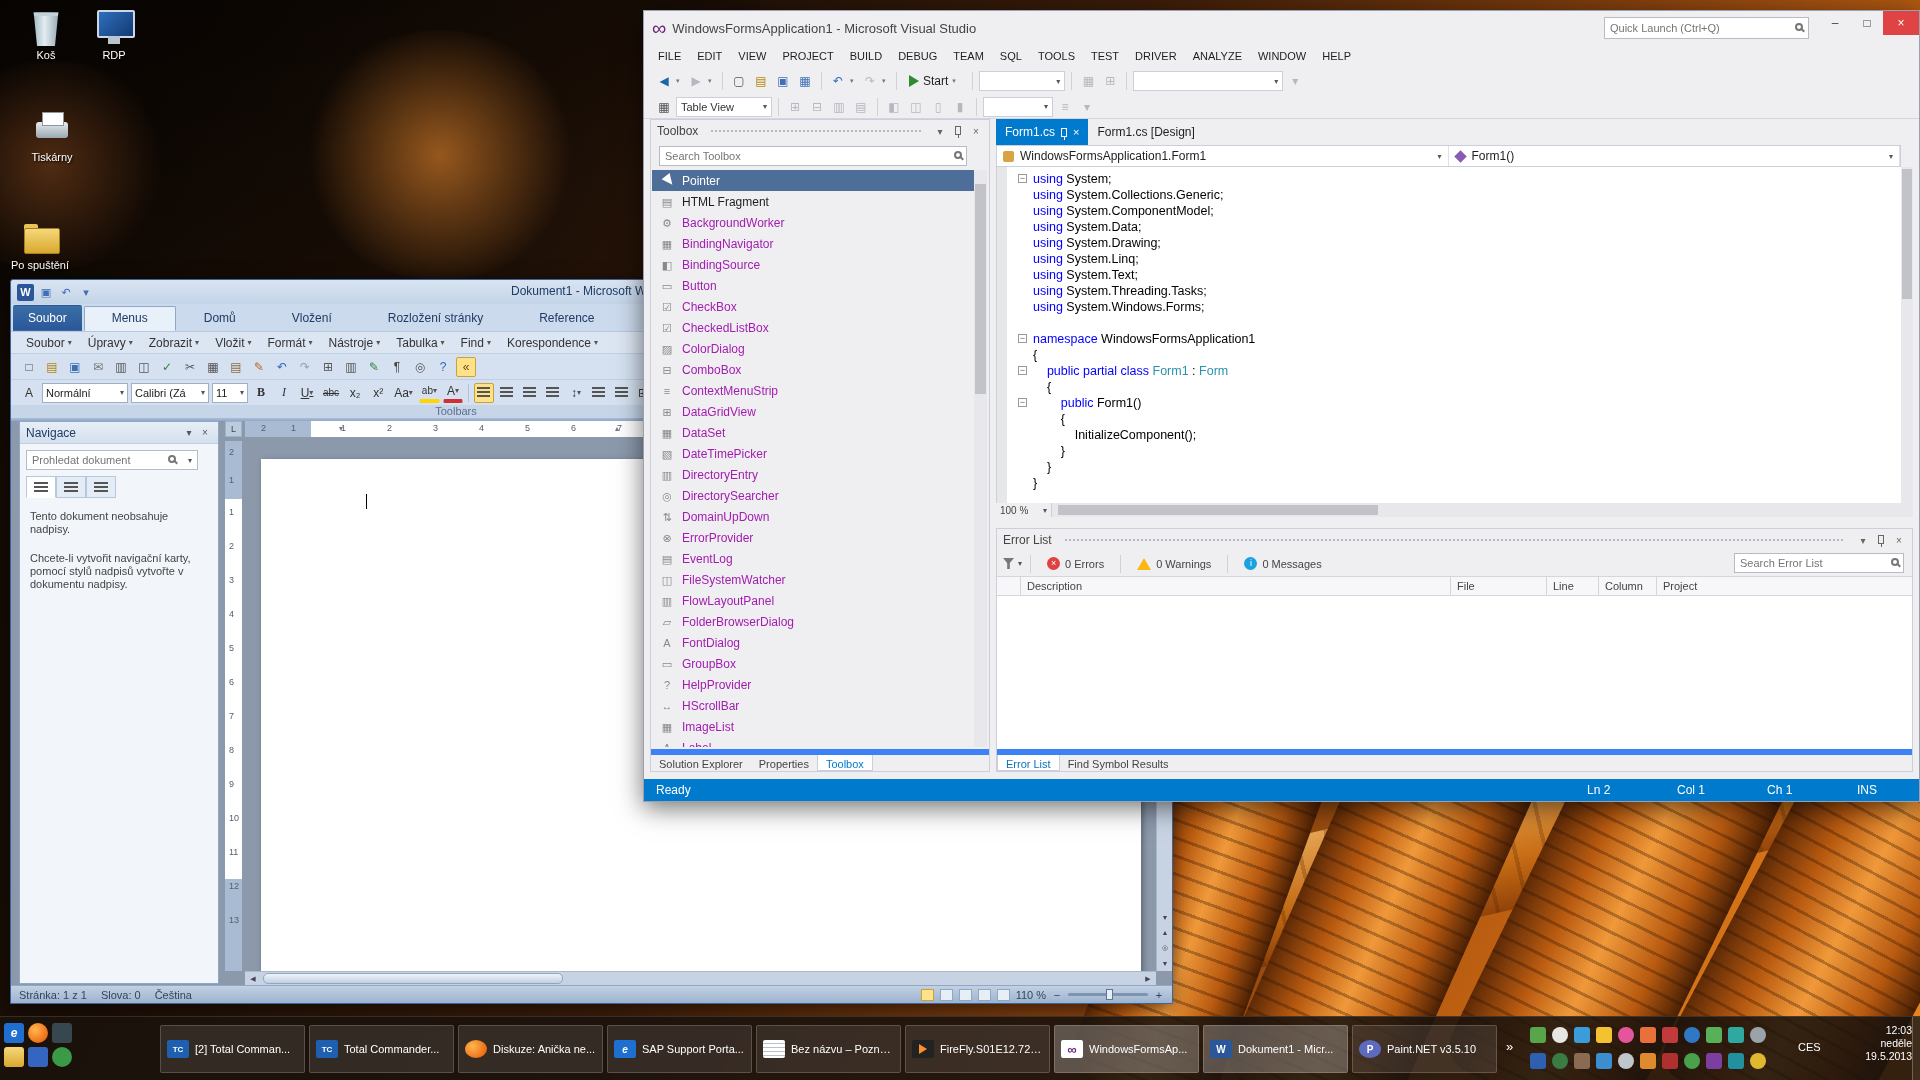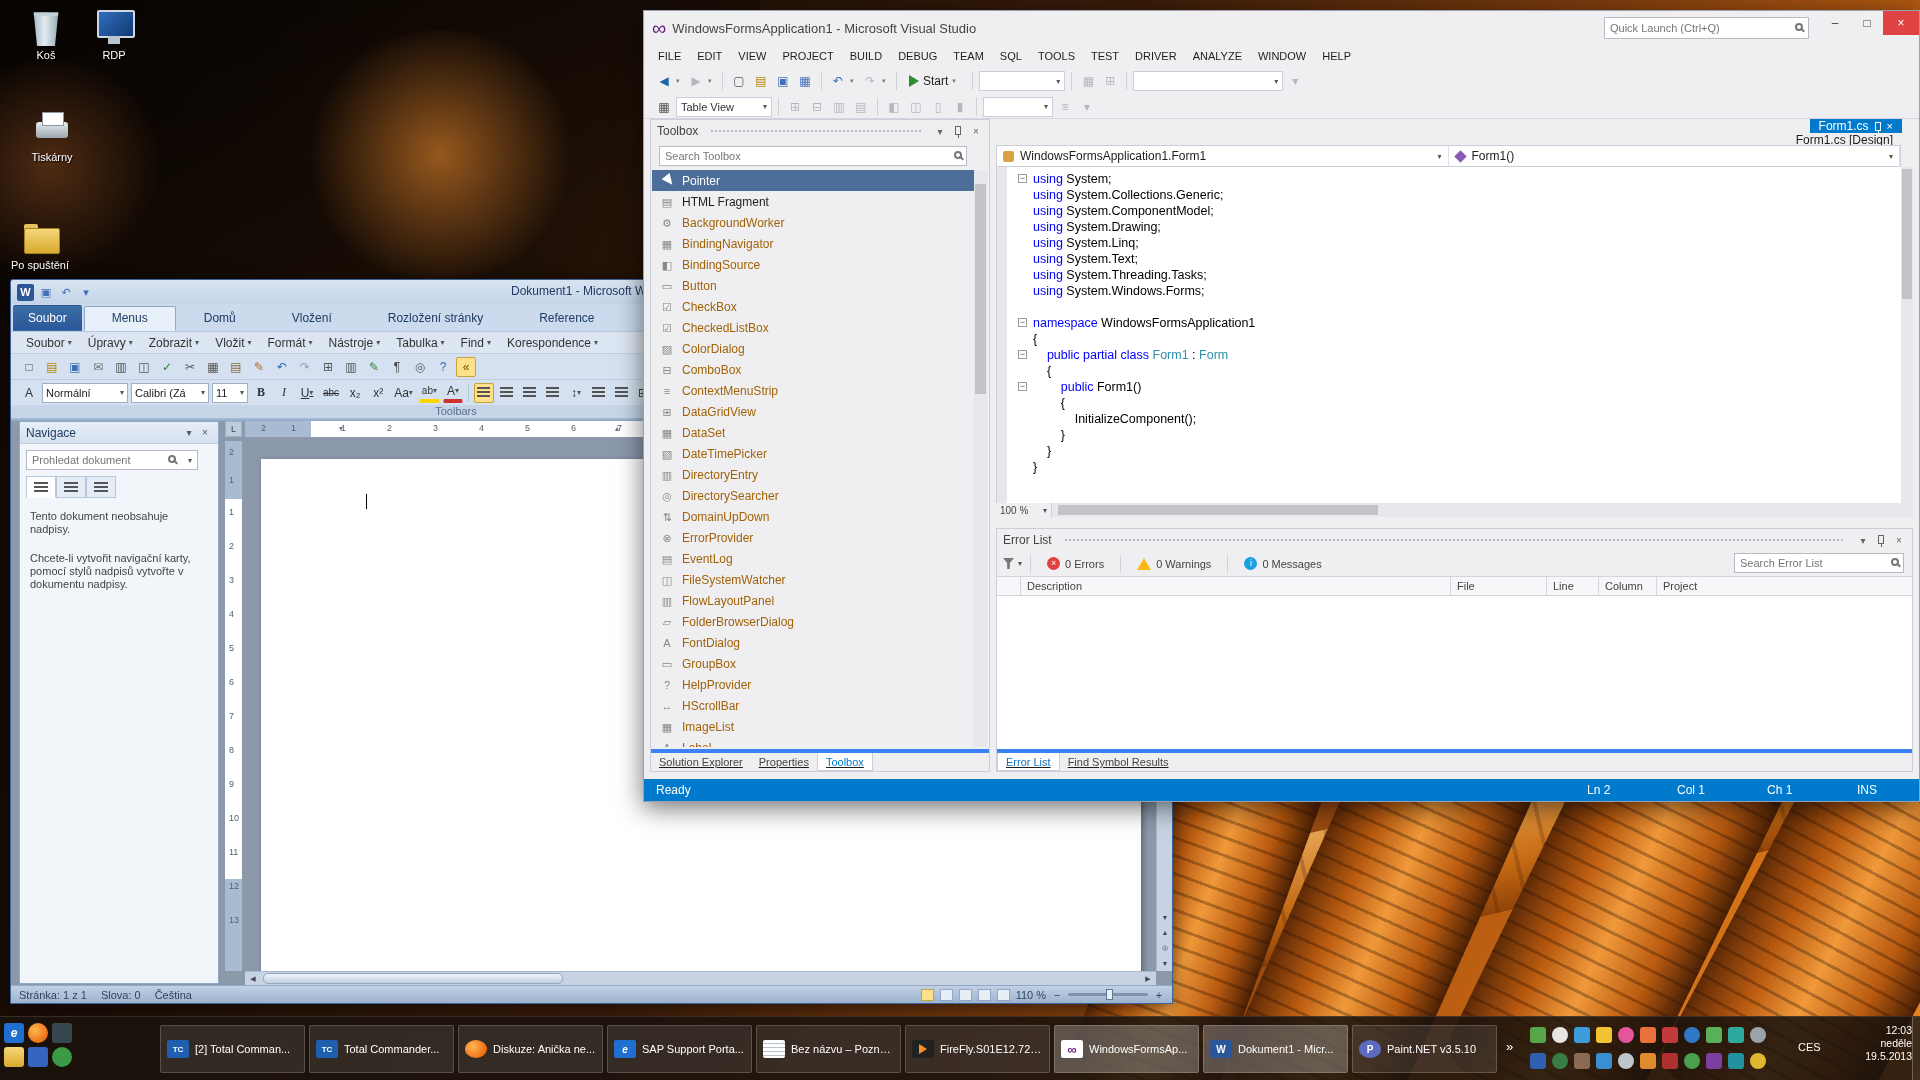--- a/index.html
+++ b/index.html
@@ -141,36 +141,36 @@
 
 #toolbox{position:absolute;left:6px;top:108px;width:340px;bottom:29px;background:#efeff2;border:1px solid #cccedb;}
 .panel-header{height:22px;display:flex;align-items:center;padding:0 6px;font-size:12px;color:#444;gap:4px;}
 .ph-btn{width:14px;text-align:center;font-size:10px;color:#666;}
 .pin-ico{display:inline-block;width:6px;height:9px;border:1px solid #666;position:relative;}
 .pin-ico::after{content:"";position:absolute;left:2px;bottom:-4px;width:1px;height:3px;background:#666;}
 #toolbox-search{position:absolute;left:8px;top:26px;width:308px;height:20px;}
 #toolbox-search .mag{right:5px;top:5px;}
 #toolbox-list{position:absolute;left:1px;top:50px;width:324px;bottom:24px;overflow:hidden;}
 .tbx-item{height:21px;display:flex;align-items:center;padding-left:8px;gap:8px;font-size:12px;color:#1e1e1e;}
-.tbx-item.dim .tbx-label{color:#a16207;}
+.tbx-item.dim .tbx-label{color:#a21caf;}
 .tbx-item.sel{background:#4d6e99;color:#fff;}
 .tbx-ico{width:14px;height:14px;font-size:11px;line-height:14px;text-align:center;color:#888;}
 .tbx-item.sel .tbx-ico{color:#fff;}
 .pointer-ico{position:relative;}
 .pointer-ico::before{content:"";position:absolute;left:4px;top:1px;width:0;height:0;border-left:5px solid rgba(0,0,0,0);border-right:5px solid rgba(0,0,0,0);border-top:11px solid #fff;transform:rotate(-38deg);}
 #toolbox-scroll{position:absolute;right:2px;top:50px;width:13px;bottom:24px;background:#e8e8ec;}
 .tbx-thumb{position:absolute;left:1px;top:14px;width:11px;height:210px;background:#c2c3c9;}
-.panel-tabs{position:absolute;left:0;bottom:0;right:0;height:22px;display:flex;background:#efeff2;border-top:4px solid #3b82f6;text-decoration:underline;}
+.panel-tabs{position:absolute;left:0;bottom:0;right:0;height:22px;display:flex;background:#efeff2;border-top:6px solid #3b82f6;}
 .panel-tab{padding:3px 8px;font-size:11px;color:#444;}
 .panel-tab.active{background:#fff;color:#007acc;border:1px solid #cccedb;border-top:none;}
 .panel-tab.bluetext{color:#0e70c0;}
 
 
 #editor{position:absolute;left:352px;top:108px;right:6px;height:398px;}
-#ed-tabs{position:absolute;left:0;top:0;right:11px;height:26px;display:flex;align-items:flex-end;flex-direction:column;}
+#ed-tabs{position:absolute;left:0;top:0;right:11px;height:26px;display:flex;align-items:flex-end;}
 .ed-tab{height:26px;display:flex;align-items:center;gap:6px;padding:0 9px;font-size:12px;}
 .ed-tab.active{background:#007acc;color:#fff;}
 .ed-tab .pin-ico{border-color:#fff;}
 .ed-tab .pin-ico::after{background:#fff;}
 .ed-close{font-size:11px;}
 #ed-breadcrumb{position:absolute;left:0;top:26px;right:12px;height:22px;background:#fff;border:1px solid #cccedb;display:flex;}
 .bc-half{flex:1;display:flex;align-items:center;gap:6px;padding:0 6px;font-size:12px;color:#1e1e1e;border-right:1px solid #e0e0e6;}
 .bc-ico1{width:11px;height:11px;background:#d8a342;border-radius:2px;}
 .bc-ico2{width:11px;height:11px;background:#8a5bb5;transform:rotate(45deg) scale(.8);}
 .bc-half .caret{margin-left:auto;}
@@ -752,20 +752,21 @@
           <span>Form1()</span>
           <span class="caret">▾</span>
         </div>
       </div>
       <div id="ed-code">
         <div class="ind-margin"></div>
         <div id="code-lines">
             <div class="code-line"><span class="fold-gutter"><span class="fold-box">−</span></span><span class="code-text"><span class="c-k">using</span><span class="c-p"> System;</span></span></div>
             <div class="code-line"><span class="fold-gutter"></span><span class="code-text"><span class="c-k">using</span><span class="c-p"> System.Collections.Generic;</span></span></div>
             <div class="code-line"><span class="fold-gutter"></span><span class="code-text"><span class="c-k">using</span><span class="c-p"> System.ComponentModel;</span></span></div>
+            <div class="code-line"><span class="fold-gutter"></span><span class="code-text"><span class="c-k">using</span><span class="c-p"> System.Data;</span></span></div>
             <div class="code-line"><span class="fold-gutter"></span><span class="code-text"><span class="c-k">using</span><span class="c-p"> System.Drawing;</span></span></div>
             <div class="code-line"><span class="fold-gutter"></span><span class="code-text"><span class="c-k">using</span><span class="c-p"> System.Linq;</span></span></div>
             <div class="code-line"><span class="fold-gutter"></span><span class="code-text"><span class="c-k">using</span><span class="c-p"> System.Text;</span></span></div>
             <div class="code-line"><span class="fold-gutter"></span><span class="code-text"><span class="c-k">using</span><span class="c-p"> System.Threading.Tasks;</span></span></div>
             <div class="code-line"><span class="fold-gutter"></span><span class="code-text"><span class="c-k">using</span><span class="c-p"> System.Windows.Forms;</span></span></div>
             <div class="code-line"><span class="fold-gutter"></span><span class="code-text"></span></div>
             <div class="code-line"><span class="fold-gutter"><span class="fold-box">−</span></span><span class="code-text"><span class="c-k">namespace</span><span class="c-p"> WindowsFormsApplication1</span></span></div>
             <div class="code-line"><span class="fold-gutter"></span><span class="code-text"><span class="c-p">{</span></span></div>
             <div class="code-line"><span class="fold-gutter"><span class="fold-box">−</span></span><span class="code-text"><span class="c-p">    </span><span class="c-k">public partial class</span><span class="c-t"> Form1</span><span class="c-p"> : </span><span class="c-t">Form</span></span></div>
             <div class="code-line"><span class="fold-gutter"></span><span class="code-text"><span class="c-p">    {</span></span></div>

